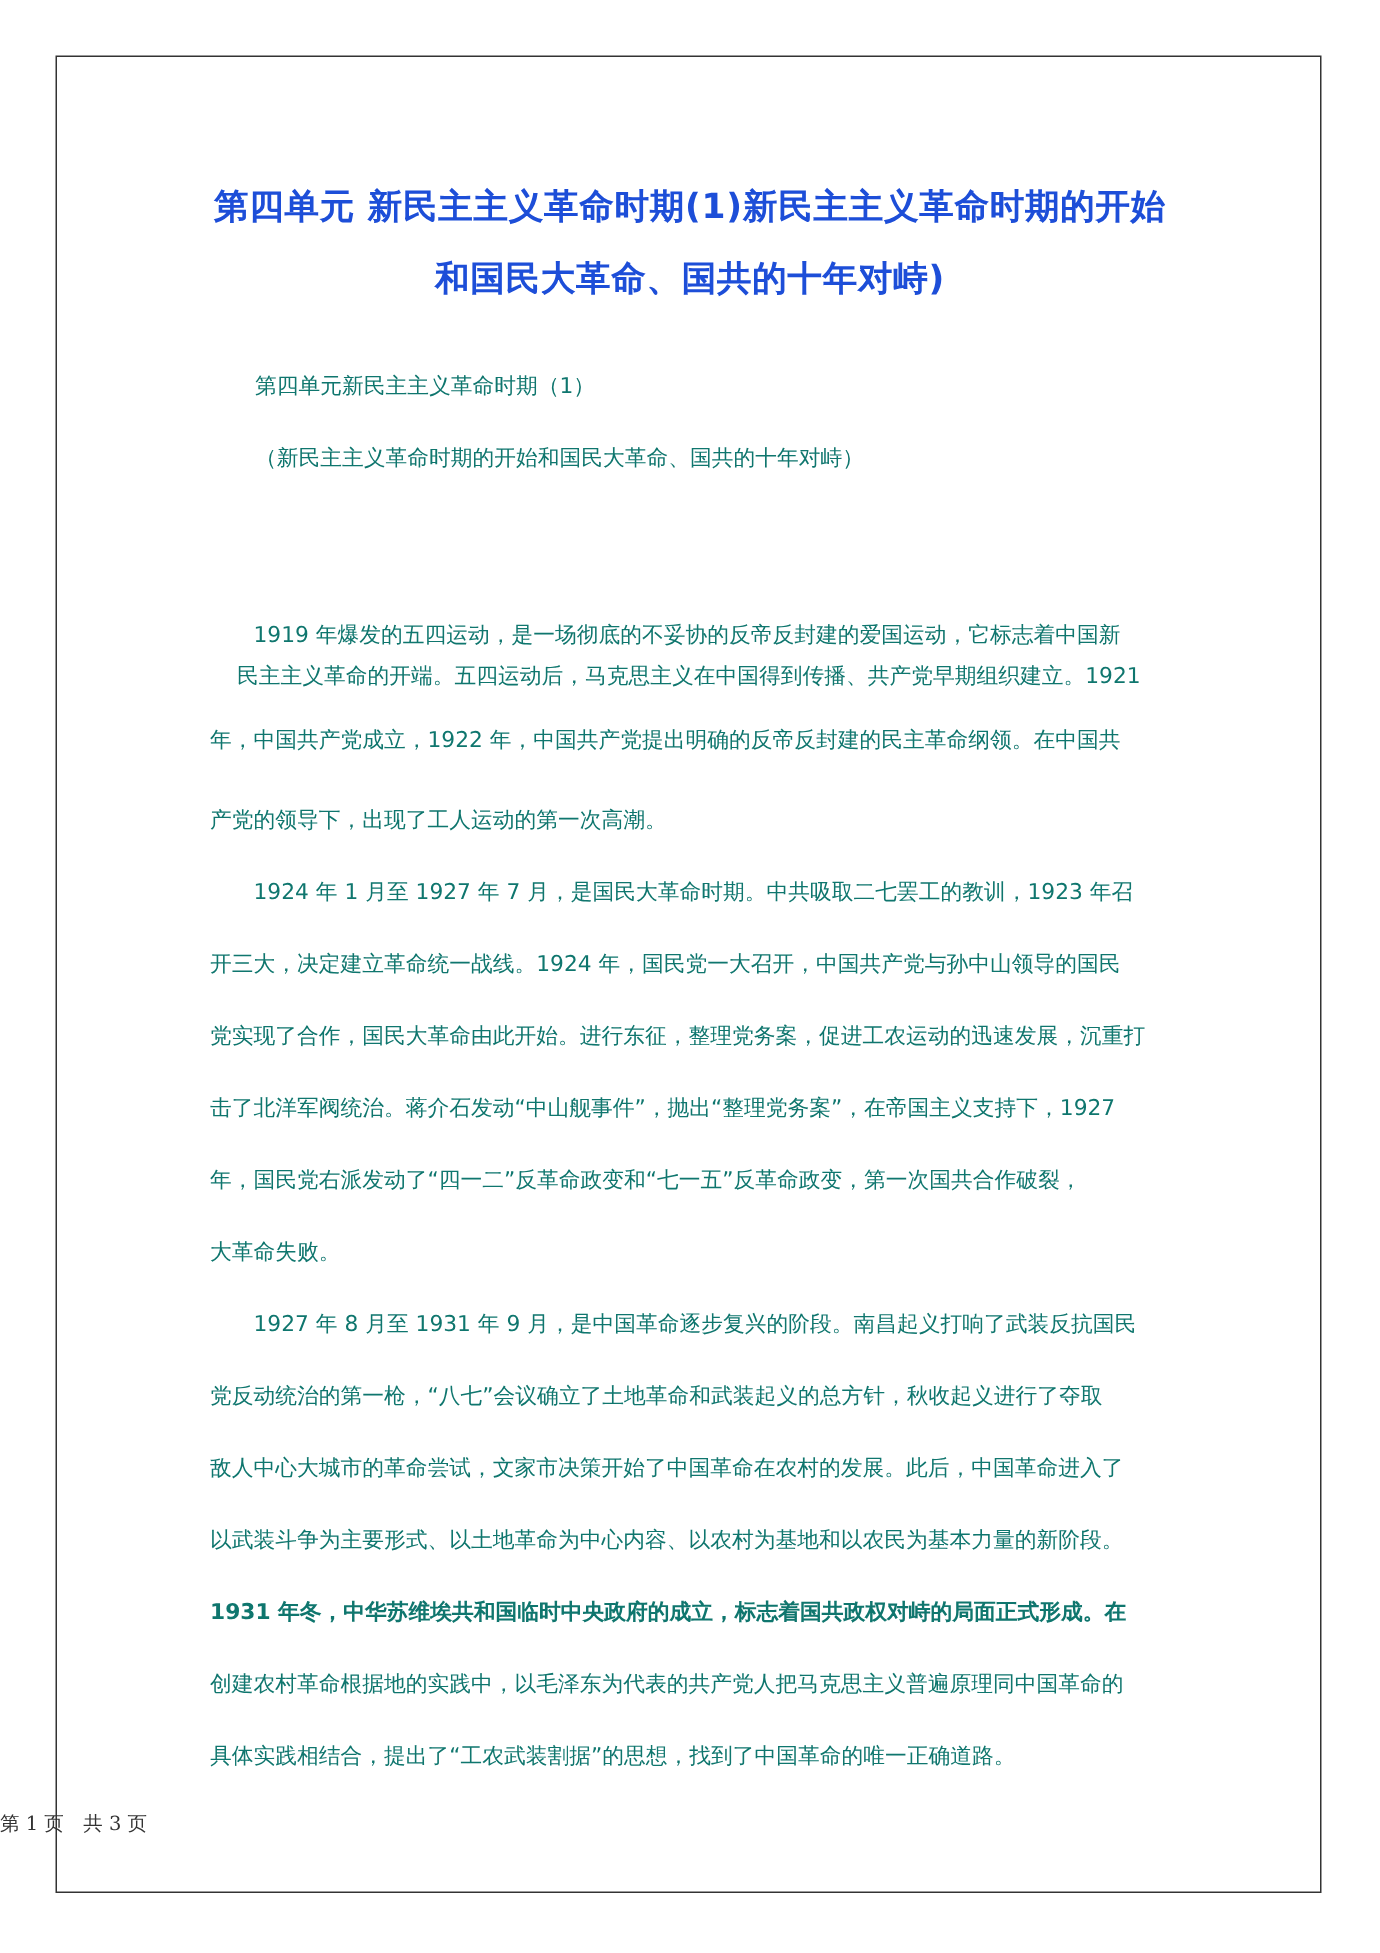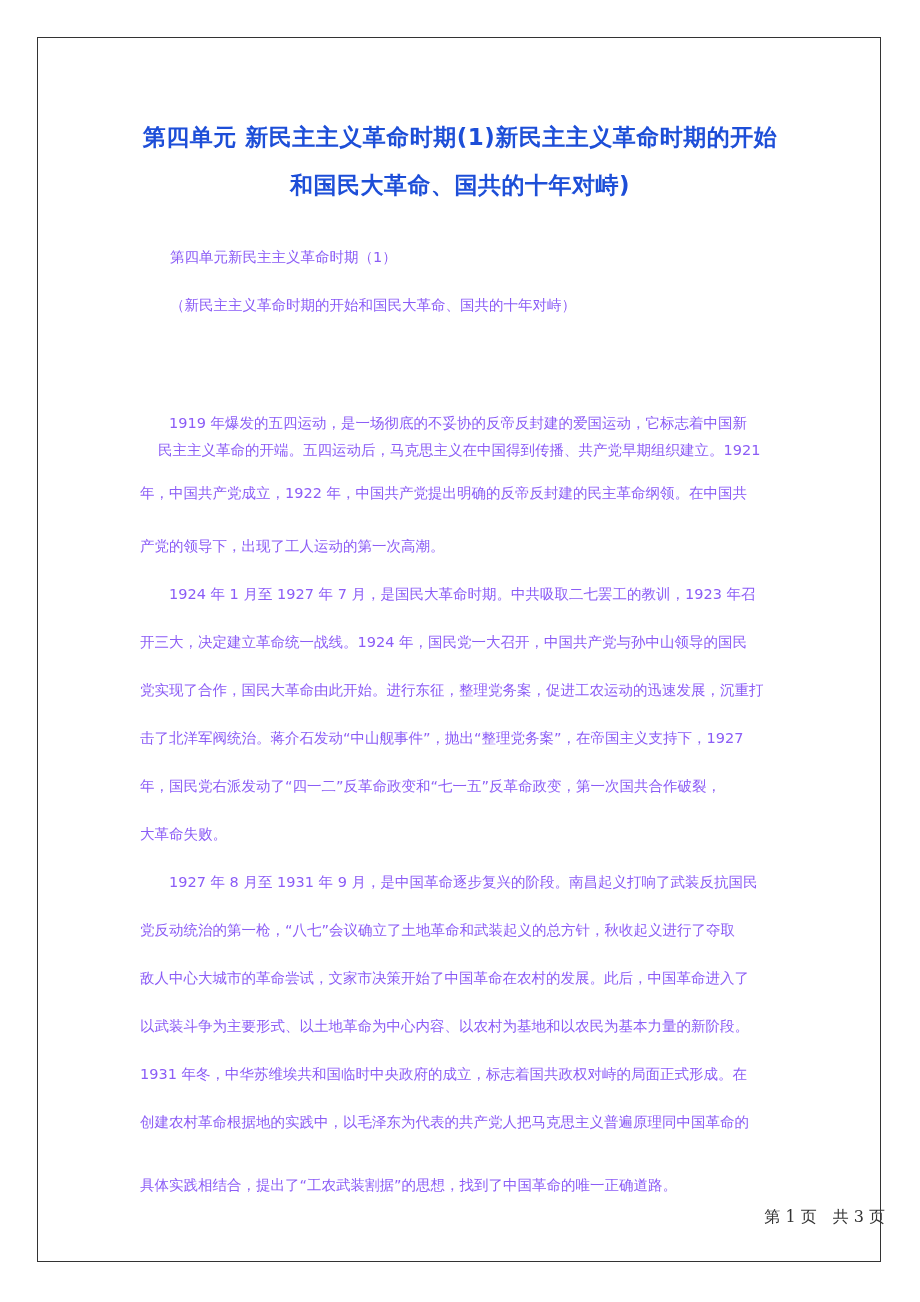--- a/index.html
+++ b/index.html
@@ -4,23 +4,23 @@
   <style>
     html, body { margin: 0; padding: 0; background: #ffffff; }
     body { width: 920px; height: 1302px; position: relative; overflow: hidden;
            font-family: "DejaVu Sans", "Liberation Sans", sans-serif; color: #1a1a1a; }
     .page-frame { position: absolute; left: 37px; top: 37px; width: 844px; height: 1225px;
                   border: 1.5px solid #333333; box-sizing: border-box; }
     .title { position: absolute; left: 120px; width: 680px; text-align: center;
              font-weight: bold; font-size: 23px; color: #1d4ed8; letter-spacing: 0.5px; }
     .title.l1 { top: 122px; }
     .title.l2 { top: 170px; }
-    .line { position: absolute; left: 140px; font-size: 14.5px; white-space: nowrap; color: #8b5cf6; }
-    .footer { position: absolute; left: 0; width: 885px; top: 1207px; text-align: right;
-              font-family: "DejaVu Serif", "Liberation Serif", serif; font-size: 16px; color: #333; }
+    .line { position: absolute; left: 140px; font-size: 14.5px; white-space: nowrap; color: #0f766e; }
+    .footer { position: absolute; left: 0; width: 885px; top: 1207px; text-align: left;
+              font-family: "DejaVu Serif", "Liberation Serif", serif; font-size: 13px; color: #333; }
   </style>
 </head>
 <body>
 
 <div class="page-frame"></div>
 
 <div class="title l1">第四单元 新民主主义革命时期(1)新民主主义革命时期的开始</div>
 <div class="title l2">和国民大革命、国共的十年对峙)</div>
 
 <div class="line" style="top:248px; left:170px;">第四单元新民主主义革命时期（1）</div>
@@ -33,17 +33,17 @@
 <div class="line" style="top:585px;">　　1924 年 1 月至 1927 年 7 月，是国民大革命时期。中共吸取二七罢工的教训，1923 年召</div>
 <div class="line" style="top:633px;text-align:right;">开三大，决定建立革命统一战线。1924 年，国民党一大召开，中国共产党与孙中山领导的国民</div>
 <div class="line" style="top:681px;">党实现了合作，国民大革命由此开始。进行东征，整理党务案，促进工农运动的迅速发展，沉重打</div>
 <div class="line" style="top:729px;">击了北洋军阀统治。蒋介石发动“中山舰事件”，抛出“整理党务案”，在帝国主义支持下，1927</div>
 <div class="line" style="top:777px;">年，国民党右派发动了“四一二”反革命政变和“七一五”反革命政变，第一次国共合作破裂，</div>
 <div class="line" style="top:825px;">大革命失败。</div>
 <div class="line" style="top:873px;">　　1927 年 8 月至 1931 年 9 月，是中国革命逐步复兴的阶段。南昌起义打响了武装反抗国民</div>
 <div class="line" style="top:921px;">党反动统治的第一枪，“八七”会议确立了土地革命和武装起义的总方针，秋收起义进行了夺取</div>
 <div class="line" style="top:969px;">敌人中心大城市的革命尝试，文家市决策开始了中国革命在农村的发展。此后，中国革命进入了</div>
 <div class="line" style="top:1017px;">以武装斗争为主要形式、以土地革命为中心内容、以农村为基地和以农民为基本力量的新阶段。</div>
-<div class="line" style="top:1065px;">1931 年冬，中华苏维埃共和国临时中央政府的成立，标志着国共政权对峙的局面正式形成。在</div>
+<div class="line" style="top:1065px;font-weight:bold;">1931 年冬，中华苏维埃共和国临时中央政府的成立，标志着国共政权对峙的局面正式形成。在</div>
 <div class="line" style="top:1113px;">创建农村革命根据地的实践中，以毛泽东为代表的共产党人把马克思主义普遍原理同中国革命的</div>
-<div class="line" style="top:1161px;margin-top:15px;">具体实践相结合，提出了“工农武装割据”的思想，找到了中国革命的唯一正确道路。</div>
+<div class="line" style="top:1161px;">具体实践相结合，提出了“工农武装割据”的思想，找到了中国革命的唯一正确道路。</div>
 
 <div class="footer">第 1 页　共 3 页</div>
 
 </body></html>

